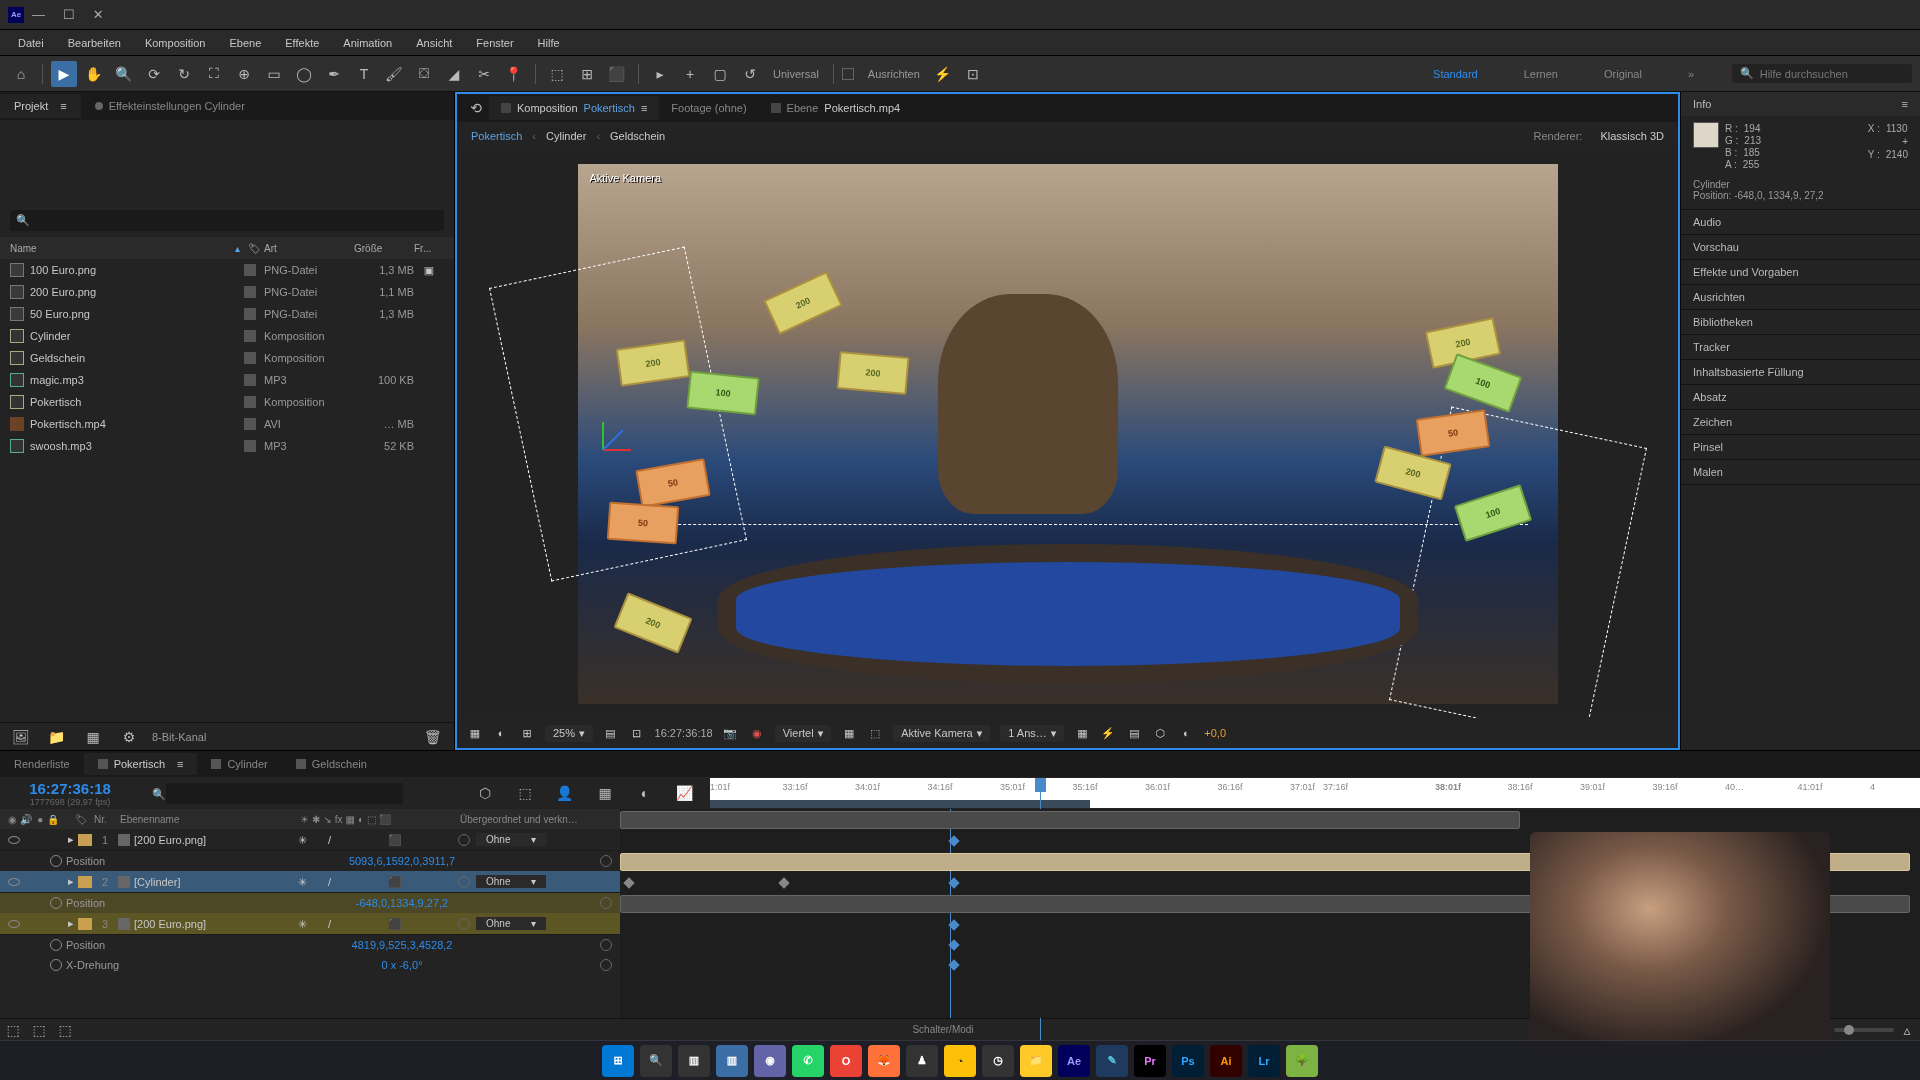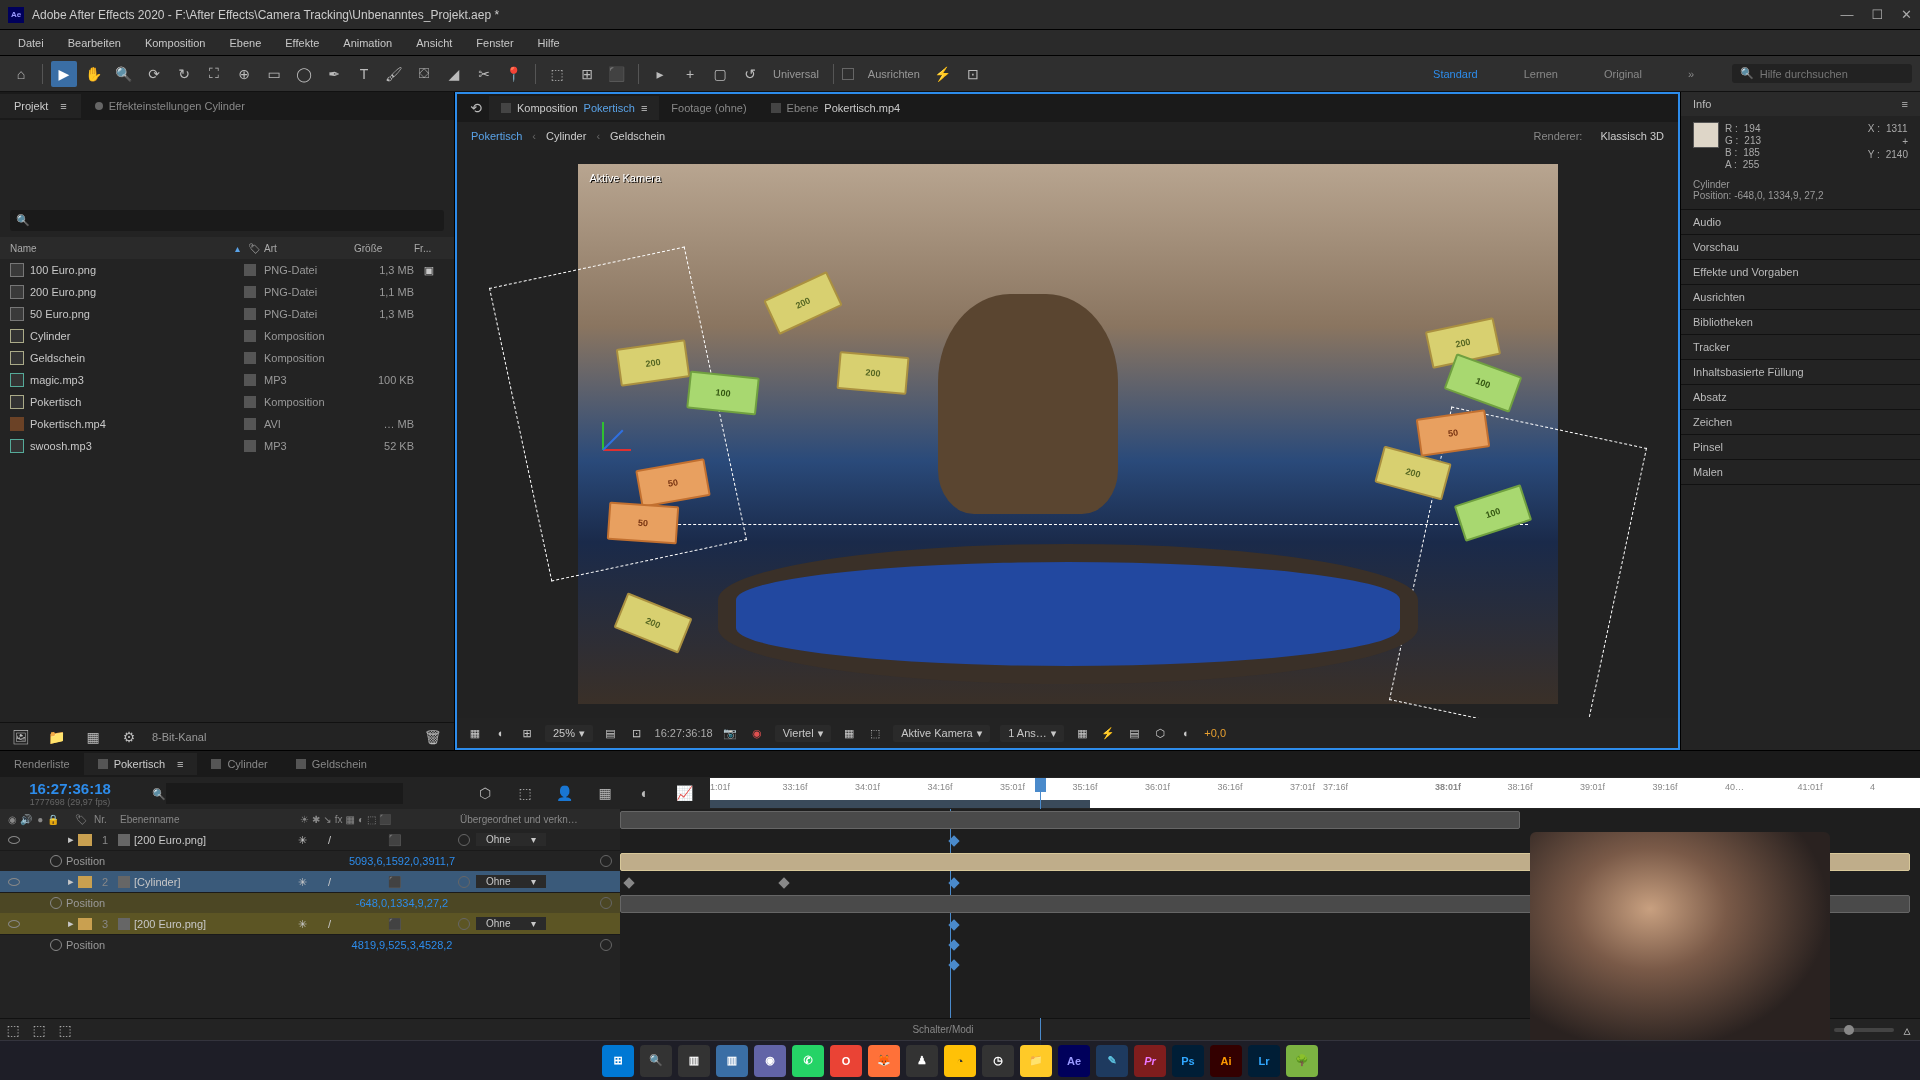--- a/index.html
+++ b/index.html
@@ -143,21 +143,20 @@
   .taskbar { position:absolute; bottom:0; left:0; right:0; height:40px; background:rgba(30,30,40,0.92); display:flex; align-items:center; justify-content:center; gap:6px; border-top: 1px solid rgba(255,255,255,0.1); }
   .tb-icon { width:32px; height:32px; border-radius:4px; display:flex; align-items:center; justify-content:center; font-size:11px; font-weight:bold; cursor:pointer; }
 
   .webcam { position:absolute; right:90px; bottom:28px; width:300px; height:220px; background: radial-gradient(ellipse at 40% 35%, #c8a080 0%, #7a5a48 30%, #2a2220 70%); border-radius:6px; }
 </style>
 </head>
 <body>
 
 <div class="titlebar">
   <div class="ae-logo">Ae</div>
-  <div class="title-text">Adobe After Effects 2020 - F:\After Effects\Camera Tracking\Unbenanntes_Projekt.aep *</div>
   <div class="win-btns">
     <span>—</span>
     <span>☐</span>
     <span>✕</span>
   </div>
 </div>
 
 <div class="menubar">
   <span>Datei</span>
   <span>Bearbeiten</span>
@@ -439,21 +438,21 @@
                 <span>185</span>
               </div>
             <div class="info-row">
                 <span>A :</span>
                 <span>255</span>
               </div>
           </div>
           <div style="text-align:right">
             <div class="info-row">
                 <span>X :</span>
-                <span>1311</span>
+                <span>1130</span>
               </div>
             <div style="position:relative;margin:2px 0"><span>+</span></div>
             <div class="info-row">
                 <span>Y :</span>
                 <span>2140</span>
               </div>
           </div>
         </div>
       </div>
       <div class="rp-pos-hint">
@@ -669,20 +668,26 @@
               <span class="spiral"></span>
               <span class="dd2">Ohne <span>▾</span></span>
             </span>
           </div>
           <div class="tl-prop-row">
             <span class="stopwatch"></span>
       <span class="prop-name">Position</span>
       <span class="prop-val">4819,9,525,3,4528,2</span>
       <span class="spiral" style="margin-left:auto"></span>
           </div>
+          <div class="tl-prop-row">
+            <span class="stopwatch"></span>
+      <span class="prop-name">X-Drehung</span>
+      <span class="prop-val">0 x -6,0°</span>
+      <span class="spiral" style="margin-left:auto"></span>
+          </div>
         </div>
     </div>
     <div class="tl-right" id="tl-tracks">
       <div class="tl-cti" style="left:330px;top:-30px;height:260px"></div>
     <div class="track-bar" style="top: 2px; left: 0px; right: 400px;"></div>
         <div class="kf sel" style="left: 330px; top: 28px;"></div>
         <div class="track-bar light" style="top: 44px; left: 0px; right: 10px;"></div>
         <div class="kf" style="left: 5px; top: 70px;"></div>
         <div class="kf" style="left: 160px; top: 70px;"></div>
         <div class="kf sel" style="left: 330px; top: 70px;"></div>
@@ -715,18 +720,18 @@
     <div class="tb-icon" style="background: rgb(98, 100, 167); color: rgb(255, 255, 255);">◉</div>
     <div class="tb-icon" style="background: rgb(37, 211, 102); color: rgb(255, 255, 255);">✆</div>
     <div class="tb-icon" style="background: rgb(234, 67, 53); color: rgb(255, 255, 255);">O</div>
     <div class="tb-icon" style="background: rgb(255, 113, 57); color: rgb(255, 255, 255);">🦊</div>
     <div class="tb-icon" style="background: rgb(51, 51, 51); color: rgb(255, 255, 255);">♟</div>
     <div class="tb-icon" style="background: rgb(255, 193, 7); color: rgb(51, 51, 51);">◔</div>
     <div class="tb-icon" style="background: rgb(51, 51, 51); color: rgb(255, 255, 255);">◷</div>
     <div class="tb-icon" style="background: rgb(255, 202, 40); color: rgb(51, 51, 51);">📁</div>
     <div class="tb-icon" style="background: rgb(0, 0, 91); color: rgb(153, 153, 255);">Ae</div>
     <div class="tb-icon" style="background: rgb(30, 58, 95); color: rgb(91, 192, 222);">✎</div>
-    <div class="tb-icon" style="background: #7f1d1d; color: rgb(234, 119, 255); font-style: italic;">Pr</div>
+    <div class="tb-icon" style="background: #000000; color: rgb(234, 119, 255);">Pr</div>
     <div class="tb-icon" style="background: rgb(0, 30, 54); color: rgb(49, 168, 255);">Ps</div>
     <div class="tb-icon" style="background: rgb(51, 0, 0); color: rgb(255, 154, 0);">Ai</div>
     <div class="tb-icon" style="background: rgb(0, 30, 54); color: rgb(49, 168, 255);">Lr</div>
     <div class="tb-icon" style="background: rgb(124, 179, 66); color: rgb(255, 255, 255);">🌳</div>
   </div>
 
 </body></html>

